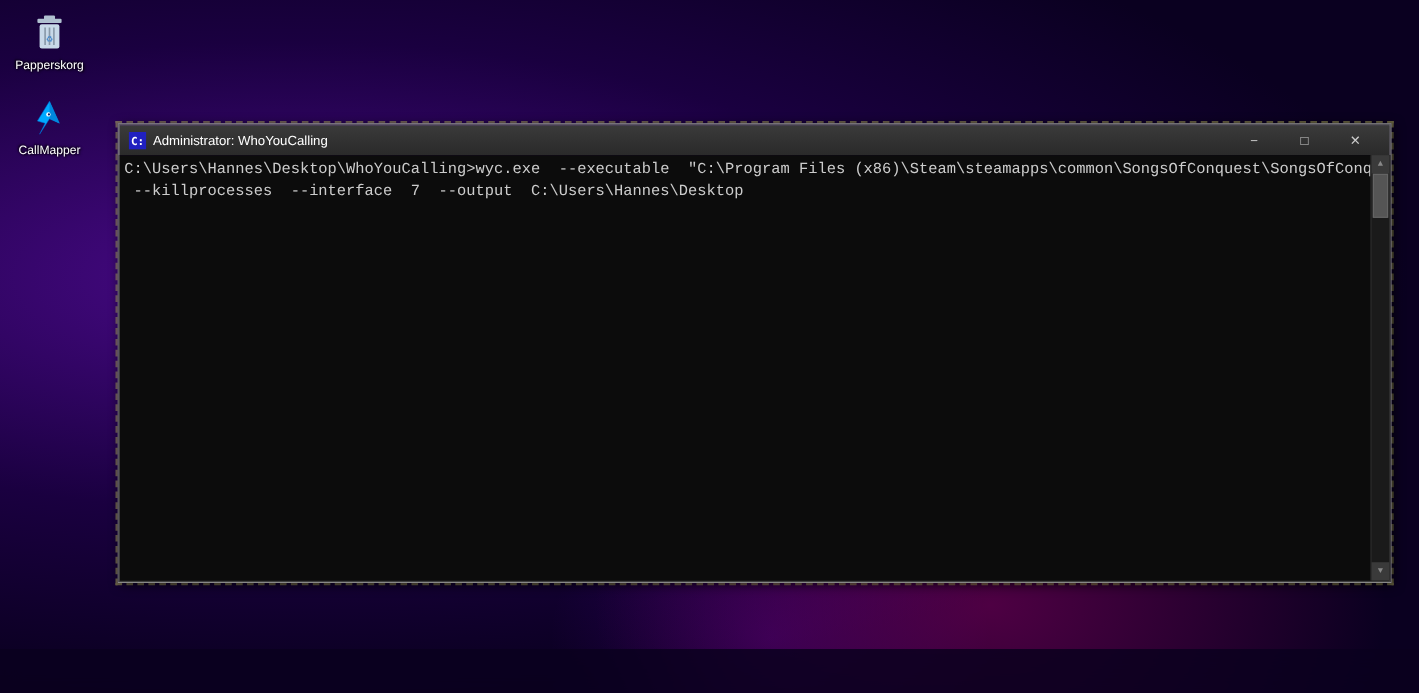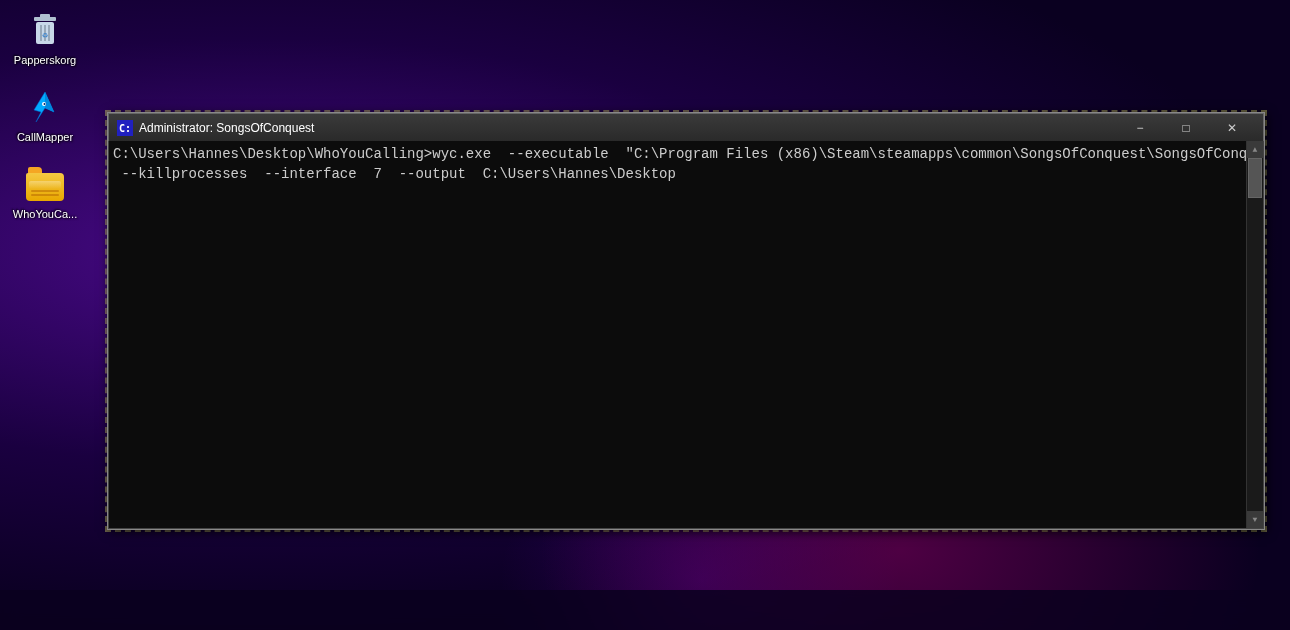--- a/index.html
+++ b/index.html
@@ -303,52 +303,37 @@
           <path d="M19 4 L28 24 L19 20 L10 34 L15 24 L8 22 Z" fill="#00aaff" stroke="#0066cc" stroke-width="0.5"></path>
           <path d="M19 4 L28 24 L19 20 Z" fill="#0088dd"></path>
 
           <circle cx="18" cy="16" r="2" fill="white"></circle>
           <circle cx="18.5" cy="16" r="1" fill="#002266"></circle>
         </svg>
       </div>
       <span class="icon-label">CallMapper</span>
     </div>
 
-    <div class="desktop-icon">
-      <div class="icon-img">
-        <div class="folder-icon">
-          <div class="folder-tab"></div>
-          <div class="folder-body">
-            <div class="folder-shine"></div>
-            <div class="folder-lines">
-              <div class="folder-line"></div>
-              <div class="folder-line"></div>
-            </div>
-          </div>
-        </div>
-      </div>
-      <span class="icon-label">WhoYouCa...</span>
-    </div>
 
 
   </div>
 
   <div class="cmd-outer"></div>
 
   <div class="cmd-window">
 
     <div class="cmd-titlebar">
 
       <div class="cmd-titlebar-icon">
         <svg viewBox="0 0 16 16" xmlns="http://www.w3.org/2000/svg" width="16" height="16">
           <rect width="16" height="16" fill="#2020c0"></rect>
           <text x="2" y="12" font-size="10" fill="white" font-family="monospace" font-weight="bold">C:</text>
         </svg>
       </div>
-      <span class="cmd-titlebar-title">Administrator: SongsOfConquest</span>
+      <span class="cmd-titlebar-title">Administrator: WhoYouCalling</span>
       <div class="cmd-titlebar-controls">
         <div class="cmd-ctrl-btn">−</div>
         <div class="cmd-ctrl-btn">□</div>
         <div class="cmd-ctrl-btn close">✕</div>
       </div>
     </div>
 
     <div class="cmd-body">
       <div class="cmd-content"><span>C:\Users\Hannes\Desktop\WhoYouCalling&gt;wyc.exe  --executable  "C:\Program Files (x86)\Steam\steamapps\common\SongsOfConquest\SongsOfConquest.exe"</span>
 <span> --killprocesses  --interface  7  --output  C:\Users\Hannes\Desktop</span>

